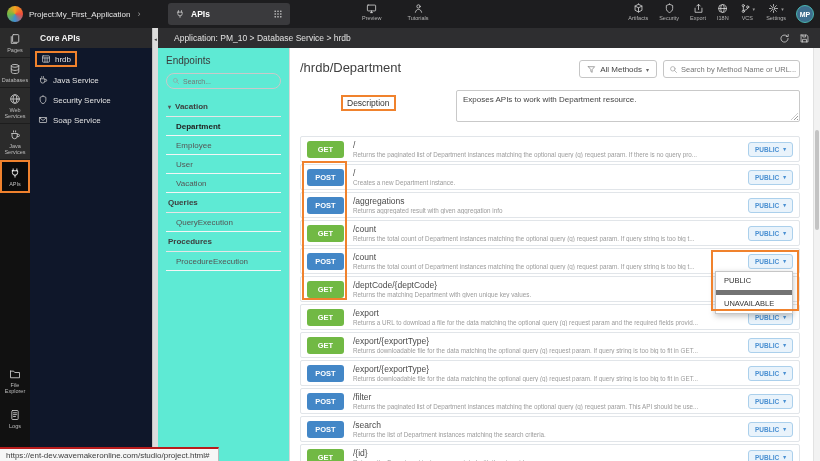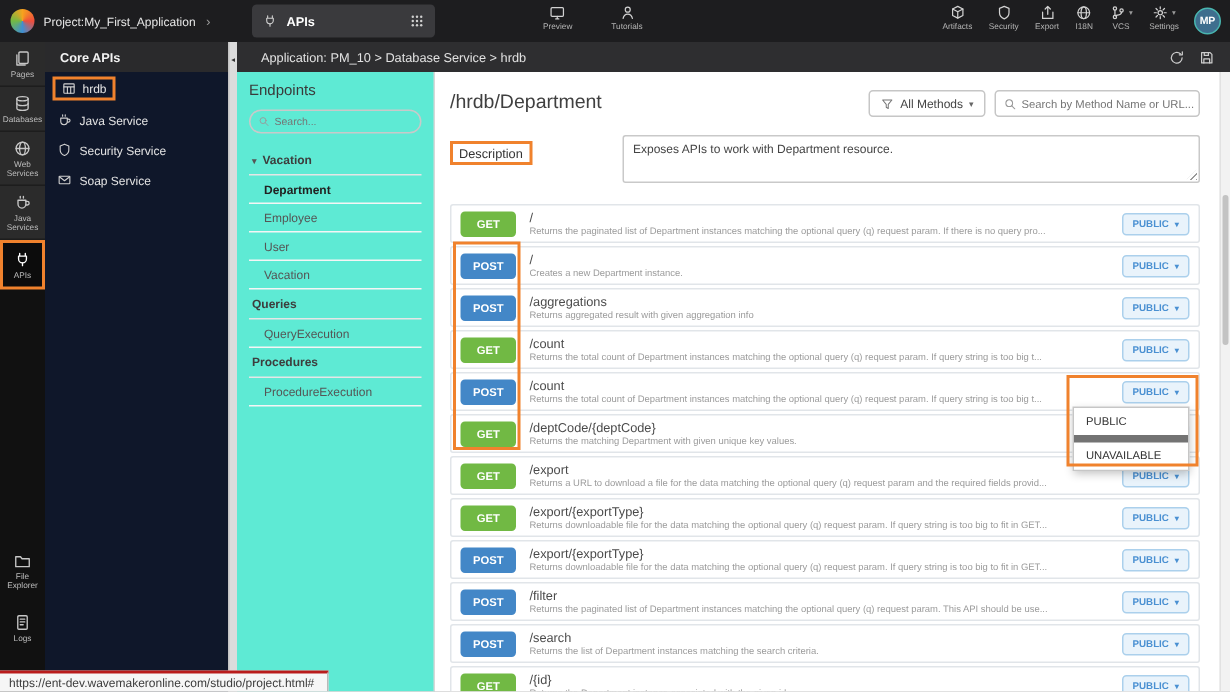--- a/index.html
+++ b/index.html
@@ -70,21 +70,21 @@
   .main-header{display:flex;align-items:flex-start;justify-content:space-between;height:18px;}
   .main-title{font-size:13px;font-weight:normal;color:#404040;}
   .main-controls{display:flex;gap:6px;}
   .method-filter{height:18px;border:1px solid #c6c6c6;border-radius:3px;display:flex;align-items:center;gap:4px;padding:0 7px;font-size:8px;color:#444;background:#fff;}
   .method-filter .icon{width:9px;height:9px;color:#777;}
   .method-filter .caret{font-size:6px;color:#666;}
   .main-search{position:relative;width:137px;height:18px;border:1px solid #c6c6c6;border-radius:3px;display:flex;align-items:center;background:#fff;}
   .main-search .icon{position:absolute;left:5px;width:9px;height:9px;color:#999;}
   .main-search input{border:none;outline:none;font-size:7.5px;padding-left:17px;width:100%;color:#333;background:transparent;font-family:inherit;}
   .desc-row{display:flex;margin-top:12px;}
-  .desc-label-wrap{flex:0 0 115px;padding-top:2px;}
+  .desc-label-wrap{flex:0 0 115px;padding-top:2px;margin-left:41px;}
   .desc-label{font-size:8.5px;color:#333;}
   .annotated-inline{border:2px solid var(--annotation);padding:1px 4px;display:inline-flex;align-items:flex-end;gap:4px;}
   .desc-box{flex:1;height:32px;border:1px solid #c9c9c9;border-radius:2px;padding:4px 6px;font-size:8px;color:#444;position:relative;}
   .resize-handle{position:absolute;right:1px;bottom:1px;width:7px;height:7px;background:repeating-linear-gradient(135deg,transparent 0 1.5px,#9a9a9a 1.5px 2.5px);clip-path:polygon(100% 0,100% 100%,0 100%);}
   .endpoint-list{margin-top:14px;}
   .endpoint-row{height:26px;margin-bottom:2px;border:1px solid #e1e5e9;border-radius:2px;display:flex;align-items:center;padding:0 6px;background:#fff;}
   .method-badge{flex:0 0 37px;height:17px;border-radius:3px;color:#fff;font-size:7.5px;font-weight:bold;display:flex;align-items:center;justify-content:center;margin-right:9px;}
   .method-badge.get{background:var(--get);}
   .method-badge.post{background:var(--post);}
   .ep-mid{flex:1;min-width:0;display:flex;flex-direction:column;justify-content:center;gap:1px;padding-right:8px;}

